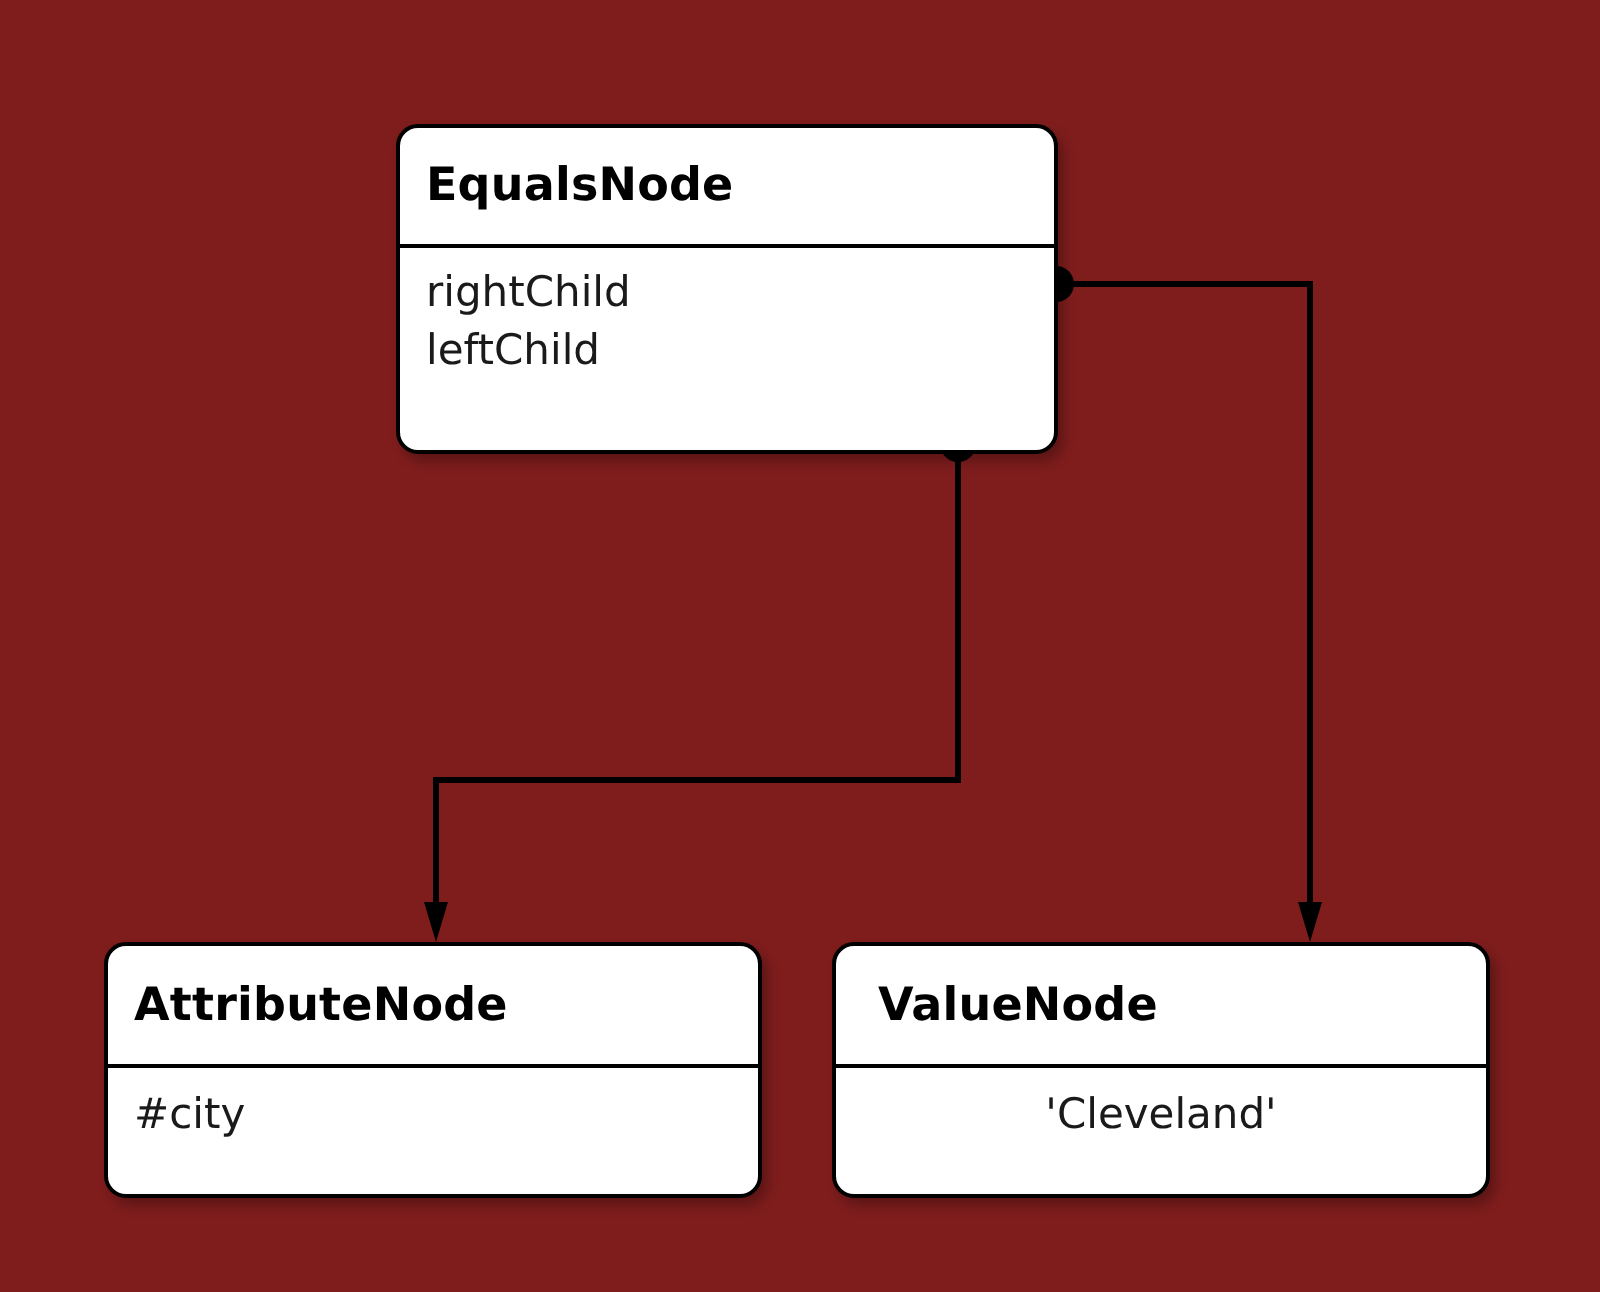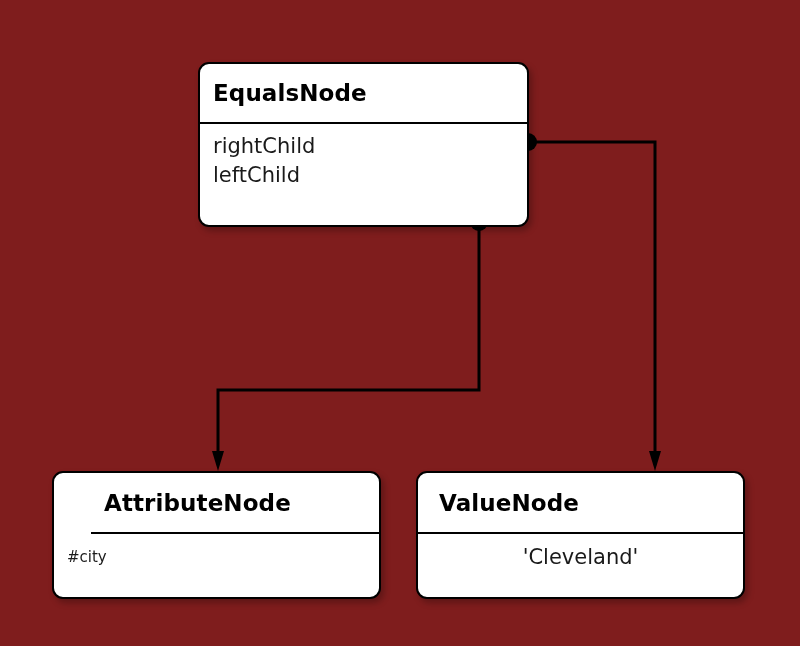--- a/index.html
+++ b/index.html
@@ -69,24 +69,24 @@
   #node-equals .uml-body { padding-top: 8px; }
   #node-equals .uml-attr { font-size: 21px; line-height: 29px; }
 
   
   #node-attribute {
     left: 52px;
     top: 471px;
     width: 329px;
     height: 128px;
   }
-  #node-attribute .uml-title-band { height: 61px; margin-left: 37px; }
+  #node-attribute .uml-title-band { height: 61px; }
   #node-attribute .uml-title { font-size: 23px; }
   #node-attribute .uml-body { padding-top: 10px; }
-  #node-attribute .uml-attr { font-size: 15px; line-height: 27px; }
+  #node-attribute .uml-attr { font-size: 21px; line-height: 27px; }
 
   
   #node-value {
     left: 416px;
     top: 471px;
     width: 329px;
     height: 128px;
   }
   #node-value .uml-title-band { height: 61px; padding-left: 21px; }
   #node-value .uml-title { font-size: 23px; }

